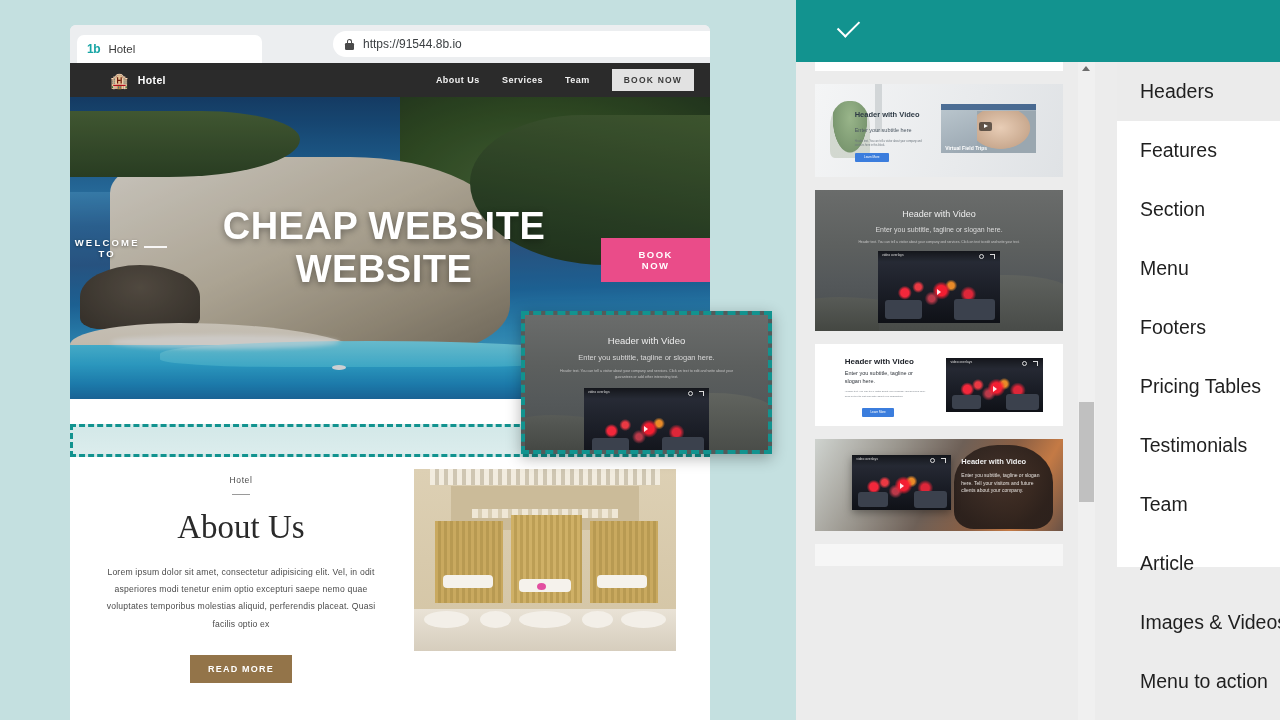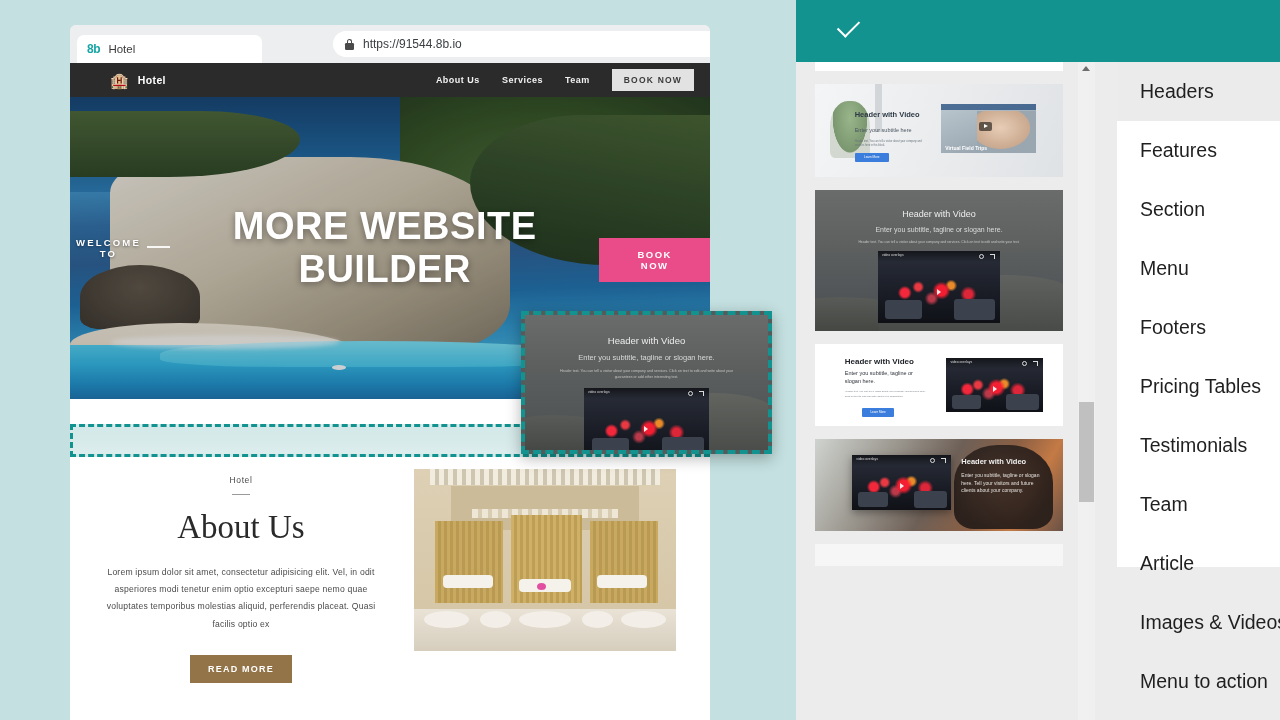--- a/index.html
+++ b/index.html
@@ -334,21 +334,21 @@
 </style>
 </head>
 <body>
 
 <div class="screen">
 
   <div class="browser">
 
     <div class="browser-chrome">
       <div class="tab">
-        <span class="tab-favicon">8b</span>
+        <span class="tab-favicon">1b</span>
         <span class="tab-title">Hotel</span>
       </div>
       <div class="omnibox">
         <span class="lock-icon">
           <span class="shackle"></span>
             <span class="body"></span>
         </span>
         <span class="omnibox-url">https://91544.8b.io</span>
       </div>
     </div>
@@ -381,21 +381,21 @@
           <div class="hp beach"></div>
           <div class="hp lagoon"></div>
           <div class="hp lagoon2"></div>
           <div class="hp surf"></div>
           <div class="hp boat"></div>
         </div>
         <div class="hero-scrim"></div>
         <div class="hero-inner">
           <div class="hero-kicker">WELCOME TO</div>
           <div class="hero-rule"></div>
-          <div class="hero-title">MORE WEBSITE BUILDER</div>
+          <div class="hero-title">CHEAP WEBSITE WEBSITE</div>
           <div class="hero-cta">BOOK NOW</div>
         </div>
       </div>
 
       <div class="drop-zone"></div>
 
       <div class="about">
         <div class="about-left">
           <div class="about-kicker">Hotel</div>
           <div class="about-rule"></div>

